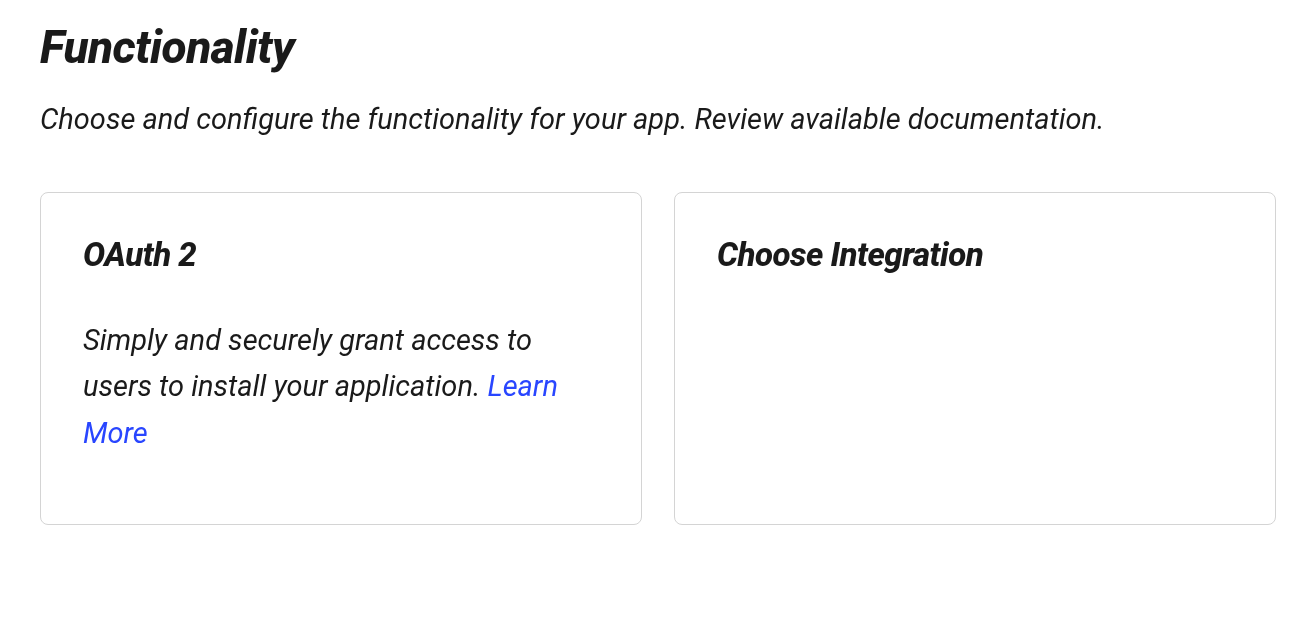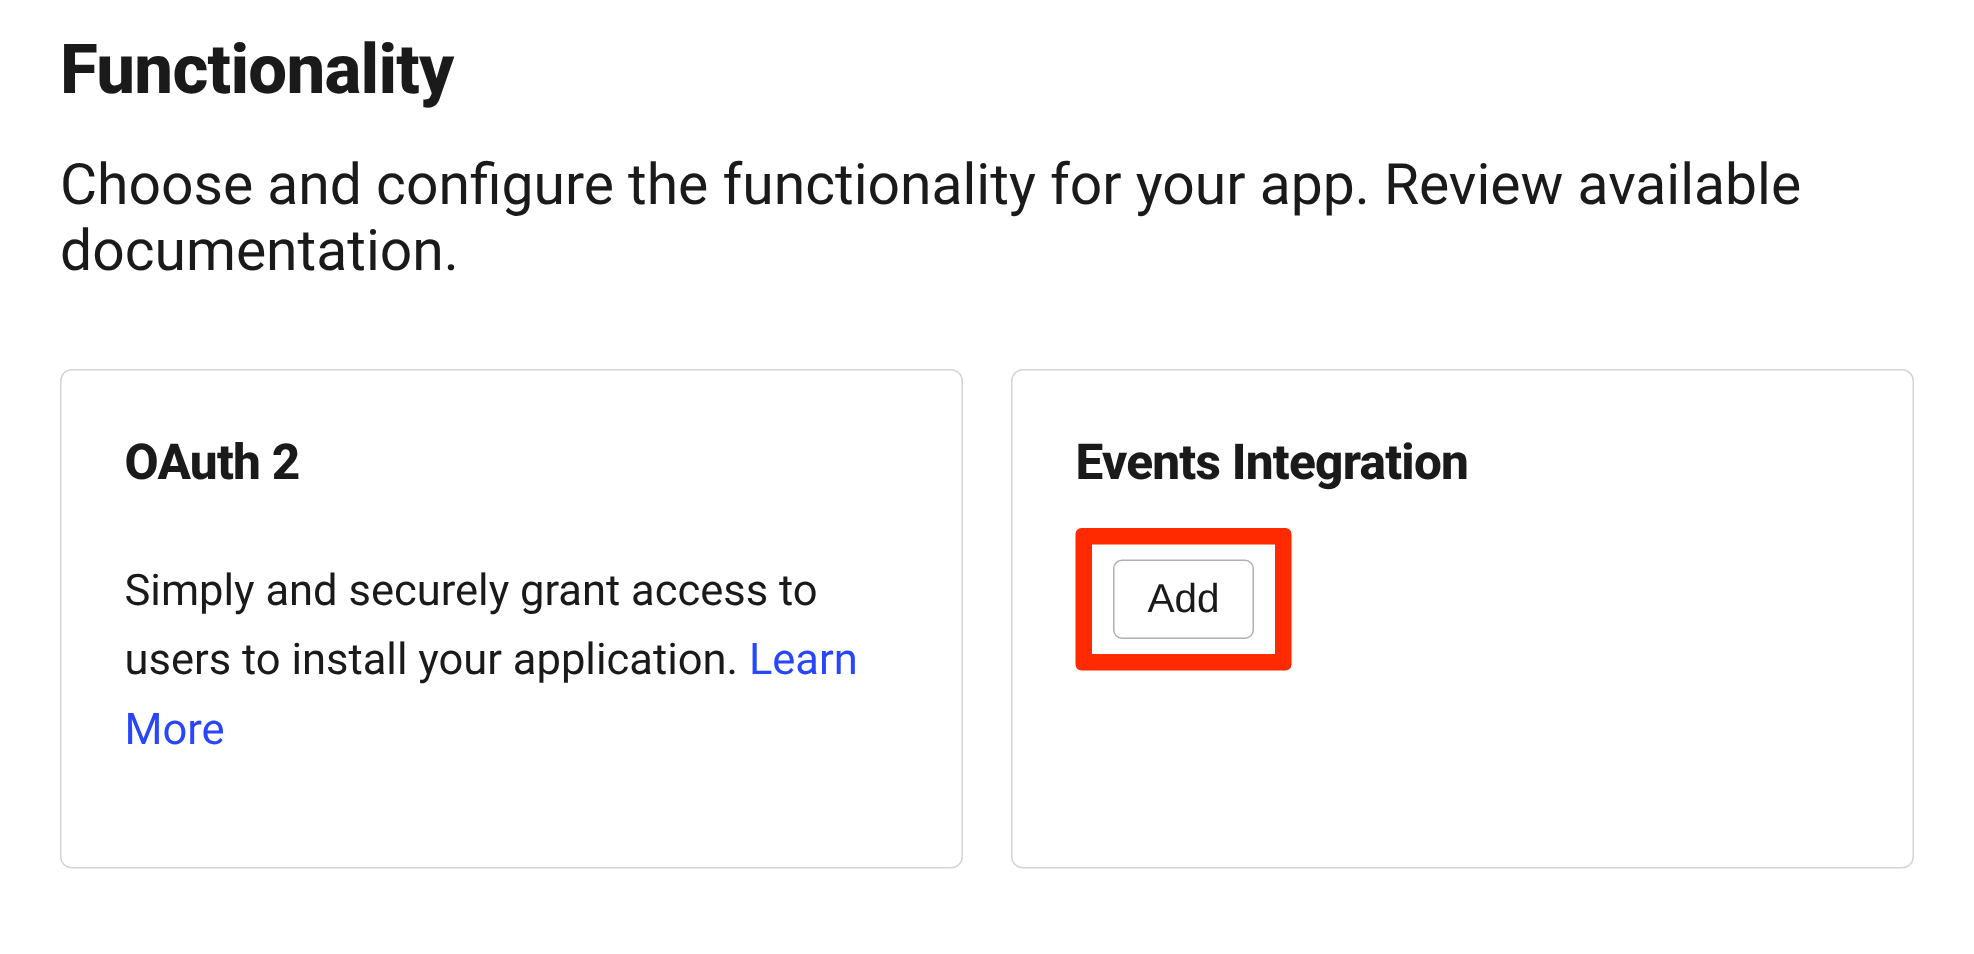--- a/index.html
+++ b/index.html
@@ -1,34 +1,35 @@
 <!DOCTYPE html>
 <html><head>
   <meta charset="utf-8">
   <style>
     * {
       margin: 0;
       padding: 0;
       box-sizing: border-box;
+      font-style: italic;
     }
     body {
       font-family: -apple-system, BlinkMacSystemFont, "Segoe UI", Roboto, Helvetica, Arial, sans-serif;
       background: #ffffff;
       padding: 20px 40px;
       width: 1316px;
     }
     .page-title {
       font-size: 46px;
       font-weight: 800;
       color: #1a1a1a;
       letter-spacing: -0.5px;
       margin-bottom: 28px;
     }
     .page-subtitle {
-      font-size: 38px;
+      font-size: 29px;
       font-weight: 400;
       color: #1a1a1a;
       margin-bottom: 56px;
     }
     .cards-row {
       display: flex;
       gap: 32px;
     }
     .card {
       flex: 1;
@@ -84,19 +85,16 @@
 <div class="cards-row">
 
   <div class="card">
     <h2 class="card-title">OAuth 2</h2>
     <p class="card-description">
       <span>Simply and securely grant access to users to install your application. </span><a class="learn-more">Learn More</a>
     </p>
   </div>
 
   <div class="card">
-    <h2 class="card-title">Events Integration</h2>
-    <span class="highlight-box">
-      <button class="card-button">Add</button>
-    </span>
+    <h2 class="card-title">Choose Integration</h2>
   </div>
 
 </div>
 
 </body></html>

